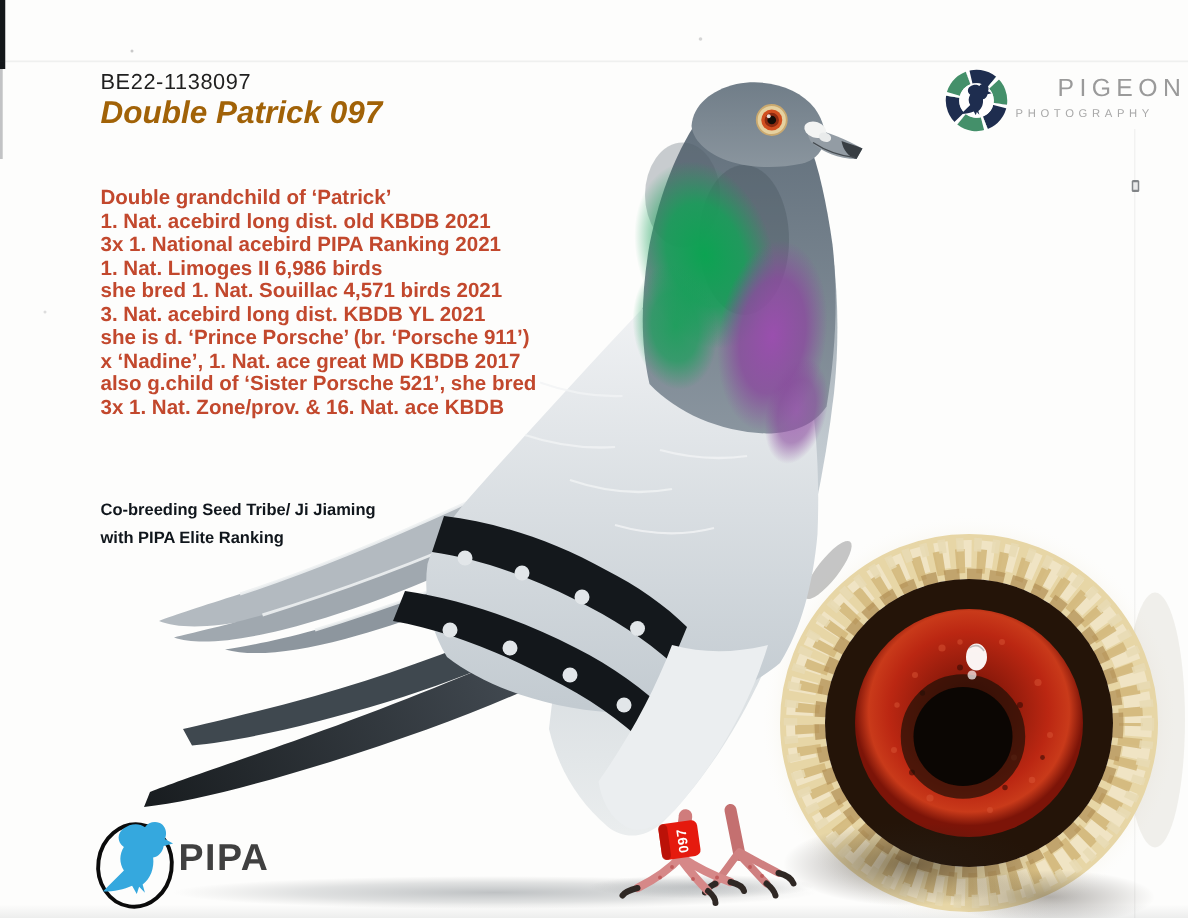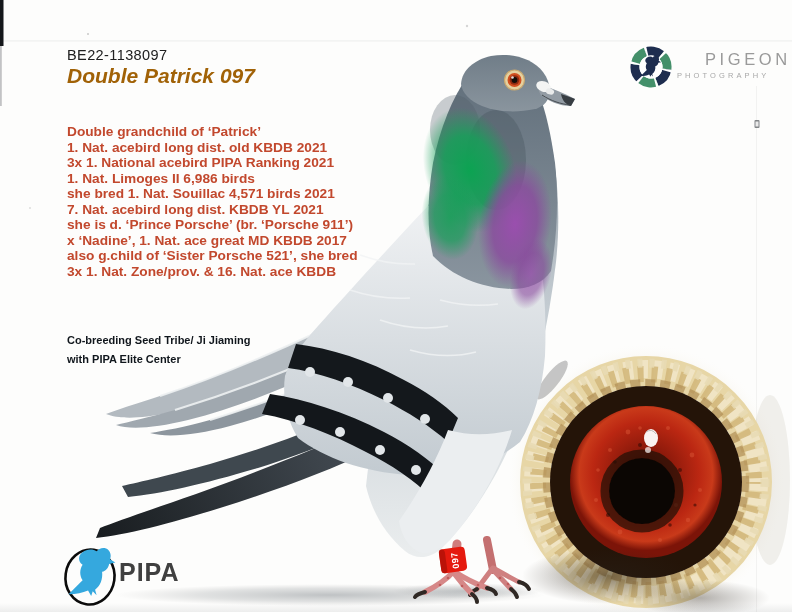--- a/index.html
+++ b/index.html
@@ -247,30 +247,30 @@
 
   <div class="abs" id="ring-number">BE22-1138097</div>
   <div class="abs" id="bird-name">Double Patrick 097</div>
 
   <div class="abs" id="achievements">
     <div class="ach-line">Double grandchild of ‘Patrick’</div>
     <div class="ach-line">1. Nat. acebird long dist. old KBDB 2021</div>
     <div class="ach-line">3x 1. National acebird PIPA Ranking 2021</div>
     <div class="ach-line">1. Nat. Limoges II 6,986 birds</div>
     <div class="ach-line">she bred 1. Nat. Souillac 4,571 birds 2021</div>
-    <div class="ach-line">7. Nat. acebird long dist. KBDB YL 2021</div>
+    <div class="ach-line">3. Nat. acebird long dist. KBDB YL 2021</div>
     <div class="ach-line">she is d. ‘Prince Porsche’ (br. ‘Porsche 911’)</div>
     <div class="ach-line">x ‘Nadine’, 1. Nat. ace great MD KBDB 2017</div>
     <div class="ach-line">also g.child of ‘Sister Porsche 521’, she bred</div>
     <div class="ach-line">3x 1. Nat. Zone/prov. &amp; 16. Nat. ace KBDB</div>
   </div>
 
   <div class="abs" id="breeder">
     <div>Co-breeding Seed Tribe/ Ji Jiaming</div>
-    <div>with PIPA Elite Center</div>
+    <div>with PIPA Elite Ranking</div>
   </div>
 
   <div>
     <svg class="abs" id="pp-logo" viewBox="0 0 42 42">
       <g transform="rotate(8 21 21)">
         <circle cx="21" cy="21" r="16" fill="none" stroke="#1e2d4f" stroke-width="9" stroke-dasharray="16.75 16.75"></circle>
         <circle cx="21" cy="21" r="16" fill="none" stroke="#44906a" stroke-width="9" stroke-dasharray="16.75 16.75" stroke-dashoffset="-16.75"></circle>
         <circle cx="21" cy="21" r="16" fill="none" stroke="#ffffff" stroke-width="10" stroke-dasharray="2 14.75"></circle>
       </g>
       <circle cx="21" cy="21" r="11.5" fill="#ffffff"></circle>

